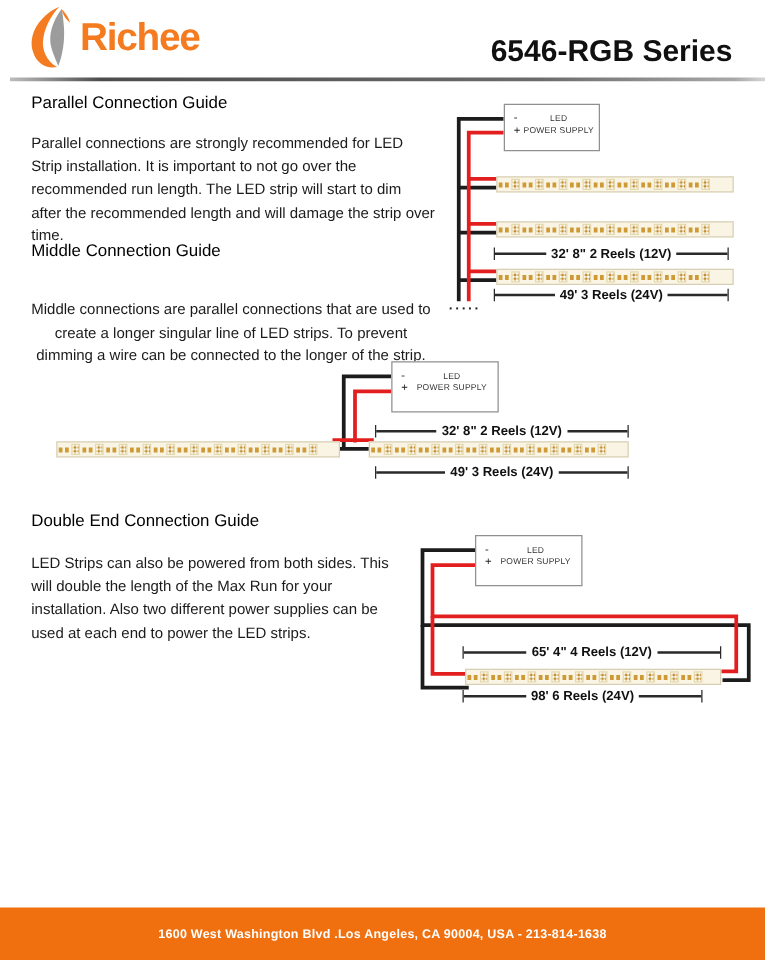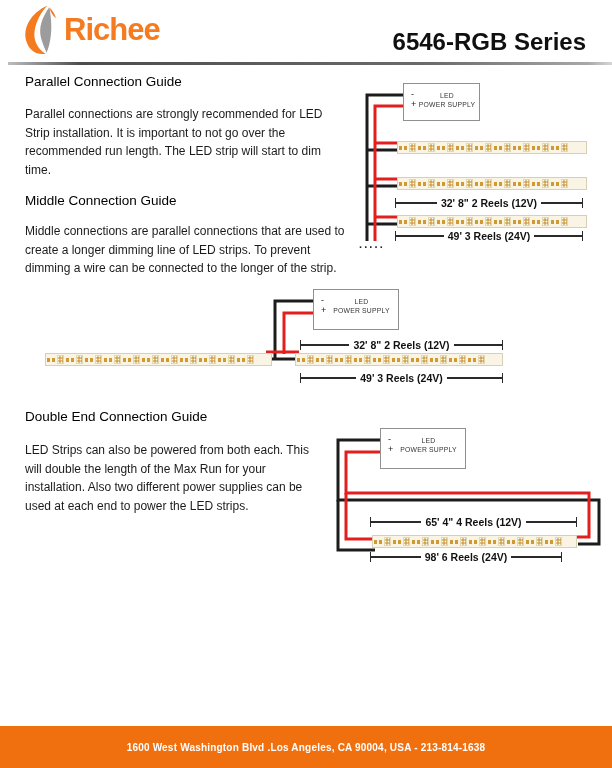--- a/index.html
+++ b/index.html
@@ -69,33 +69,34 @@
     <div class="brand"><span>Rich</span><span class="e1">e</span><span>e</span></div>
   </div>
   <div class="title">6546-RGB Series</div>
   <div class="divider"></div>
 
   <div class="abs h2" style="left:25px;top:74px;">Parallel Connection Guide</div>
   <div class="abs para" style="left:25px;top:105px;">
     <div>Parallel connections are strongly recommended for LED</div>
     <div>Strip installation. It is important to not go over the</div>
     <div>recommended run length. The LED strip will start to dim</div>
+    <div>after the recommended length and will damage the strip over</div>
     <div>time.</div>
   </div>
 
   <div class="abs h2" style="left:25px;top:193px;">Middle Connection Guide</div>
-  <div class="abs para" style="left:25px;top:222px;">
+  <div class="abs para" style="left:25px;top:238px;text-align:center;">
     <div>Middle connections are parallel connections that are used to</div>
-    <div>create a longer dimming line of LED strips. To prevent</div>
+    <div>create a longer singular line of LED strips. To prevent</div>
     <div>dimming a wire can be connected to the longer of the strip.</div>
   </div>
 
   <div class="abs h2" style="left:25px;top:409px;">Double End Connection Guide</div>
   <div class="abs para" style="left:25px;top:441px;">
-    <div>LED Strips can also be powered from both each. This</div>
+    <div>LED Strips can also be powered from both sides. This</div>
     <div>will double the length of the Max Run for your</div>
     <div>installation. Also two different power supplies can be</div>
     <div>used at each end to power the LED strips.</div>
   </div>
 
   <div class="abs" style="left:358px;top:80px;width:240px;height:175px;">
     <svg class="wiring" width="240" height="175">
       <polyline points="45,15 9,15 9,161" fill="none" stroke="#1C1C1C" stroke-width="3"></polyline>
       <line x1="9" y1="70" x2="44" y2="70" stroke="#1C1C1C" stroke-width="3"></line>
       <line x1="9" y1="106" x2="44" y2="106" stroke="#1C1C1C" stroke-width="3"></line>

